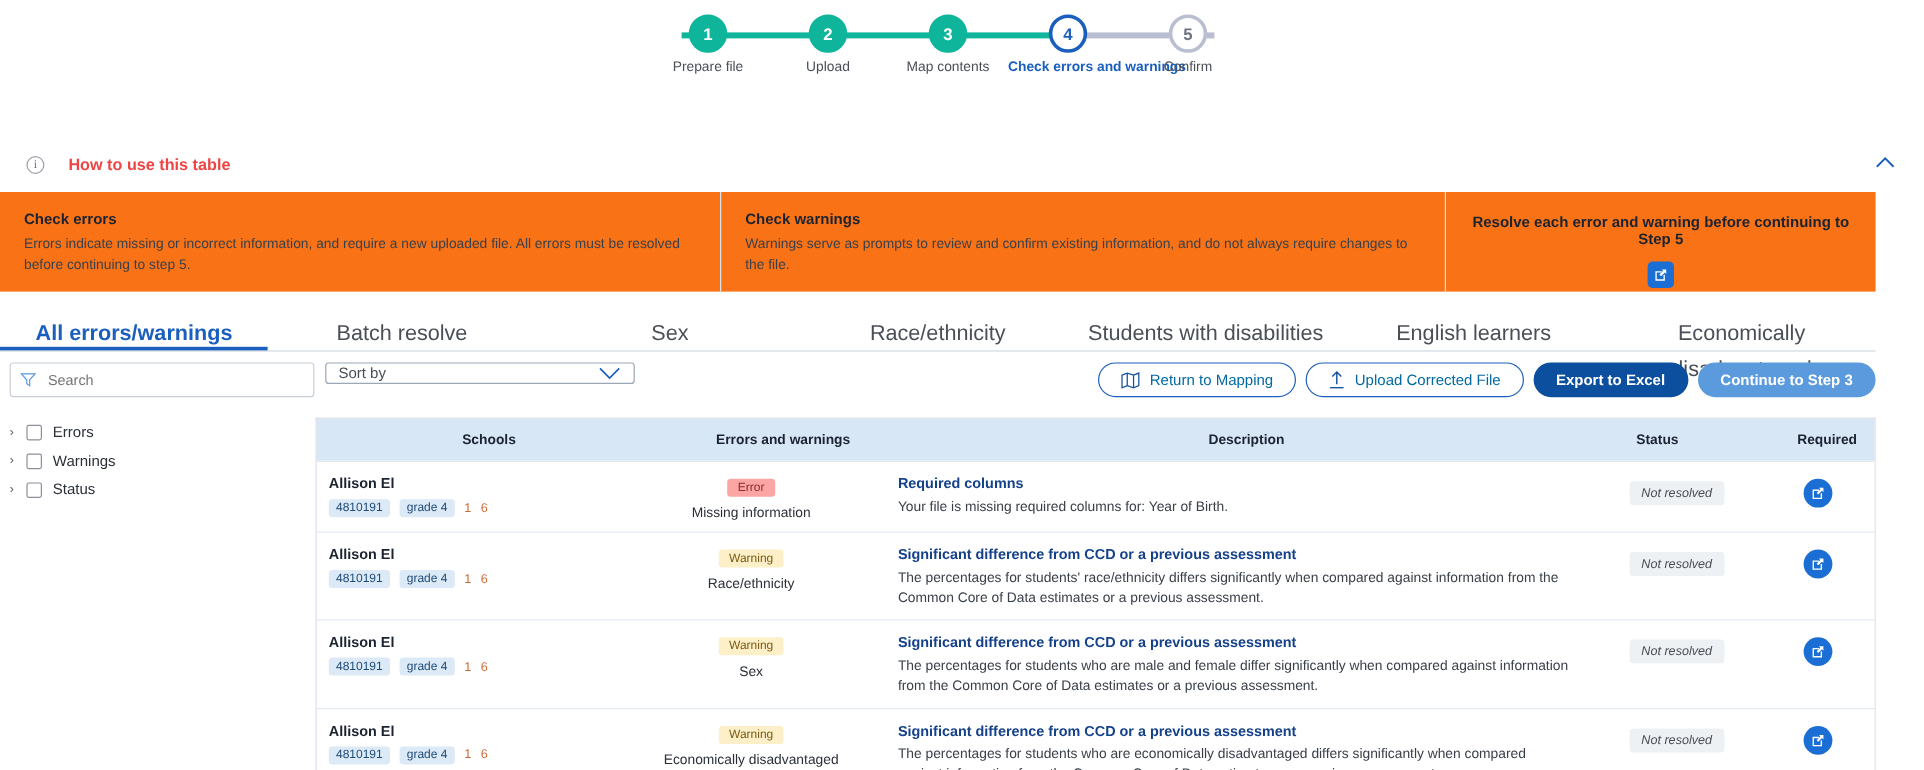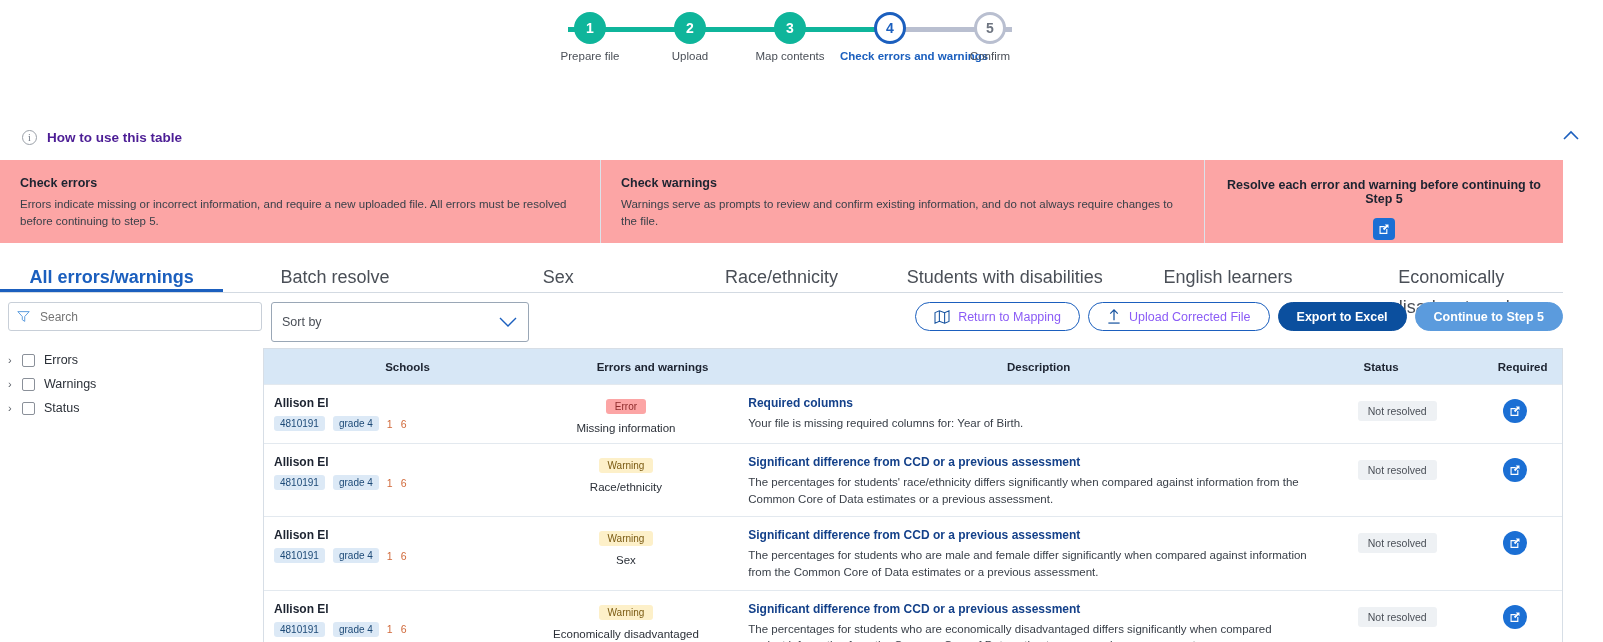--- a/index.html
+++ b/index.html
@@ -56,33 +56,33 @@
     position: absolute; left: 0; top: 122px; width: 1603px; height: 30px;
     display: flex; align-items: center;
   }
   .info-icon {
     width: 15px; height: 15px; border-radius: 50%;
     border: 1px solid #9aa0a8; color: #6d7480;
     font-size: 10px; line-height: 13px; text-align: center;
     margin-left: 22px; font-family: "Liberation Serif", serif;
   }
   .howto-title {
-    margin-left: 10px; font-size: 13.5px; font-weight: 700; color: #4c1d95;
+    margin-left: 20px; font-size: 13.5px; font-weight: 700; color: #ef4444;
   }
   .chevron-up {
     position: absolute; right: 22px; top: 5px;
     width: 20px; height: 20px; color: #1b5fbe;
   }
 
   .howto-row {
     position: absolute; left: 0; top: 160px; width: 1563px; height: 83px;
     display: flex;
   }
   .howto-cell {
-    background: #fca5a5; padding: 16px 20px 0 20px; height: 83px;
+    background: #f97316; padding: 16px 20px 0 20px; height: 83px;
   }
   .howto-cell.c1 { width: 601px; border-right: 1px solid #dbe2ea; }
   .howto-cell.c2 { width: 604px; border-right: 1px solid #dbe2ea; }
   .howto-cell.c3 { width: 358px; text-align: center; padding-top: 18px; }
   .howto-cell h4 {
     margin: 0 0 6px 0; font-size: 12.5px; font-weight: 700; color: #1c2330;
   }
   .howto-cell p {
     margin: 0; font-size: 11.5px; line-height: 1.5; color: #3a4049;
   }
@@ -117,35 +117,35 @@
     width: 254px; height: 29px;
     border: 1px solid #c8cfd8; border-radius: 3px;
     background: #fff; display: flex; align-items: center; padding: 0 8px;
   }
   .search-box input {
     border: none; outline: none; font-size: 12px; color: #c2410c;
     width: 100%; margin-left: 8px; font-family: "Liberation Sans", sans-serif;
   }
   .sortby {
     position: absolute; left: 271px; top: 0;
-    width: 258px; height: 40px;
+    width: 258px; height: 18px;
     border: 1px solid #9aa7b6; border-radius: 3px; background: #fff;
     display: flex; align-items: center; justify-content: space-between;
     padding: 0 10px; font-size: 12.5px; color: #4a4f57; cursor: pointer;
   }
   .btn-row {
     position: absolute; right: 0; top: 0; display: flex; align-items: center; gap: 8px;
   }
   .btn {
     height: 29px; border-radius: 15px; font-size: 12.5px;
     display: inline-flex; align-items: center; gap: 8px;
     padding: 0 18px; cursor: pointer; white-space: nowrap;
   }
   .btn.outline {
-    background: #fff; border: 1px solid #1b5fbe; color: #8b5cf6;
+    background: #fff; border: 1px solid #1b5fbe; color: #0369a1;
   }
   .btn.solid-dark {
     background: #0b4f9e; border: 1px solid #0b4f9e; color: #fff; font-weight: 600;
   }
   .btn.solid-light {
     background: #5b9bdd; border: 1px solid #5b9bdd; color: #fff; font-weight: 600;
   }
 
   
   .filters {
@@ -201,21 +201,21 @@
   .pill.warning { background: #fdf0c9; color: #7a5a12; }
   .err-sub { margin-top: 8px; font-size: 11.5px; color: #2b3038; }
 
   .cell-desc { width: 580px; padding-right: 18px; }
   .desc-title { font-size: 12px; font-weight: 700; color: #14418a; }
   .desc-body { margin-top: 5px; font-size: 11.5px; line-height: 1.45; color: #3a4049; }
 
   .cell-status { width: 140px; text-align: center; padding-top: 5px; }
   .status-badge {
     display: inline-block; background: #eef1f4; color: #4a4f57;
-    font-size: 10.5px; border-radius: 3px; padding: 4px 10px;
+    font-size: 10.5px; border-radius: 3px; padding: 4px 10px; font-style: italic;
   }
   .cell-res { width: 95px; text-align: center; padding-top: 3px; }
   .res-circle {
     width: 24px; height: 24px; border-radius: 50%;
     background: #1b6fd4; display: inline-flex;
     align-items: center; justify-content: center; color: #fff; cursor: pointer;
   }
   svg { display: block; }
 </style>
 </head>
@@ -329,21 +329,21 @@
               <path d="M7 1v11M3 5l4-4 4 4" fill="none" stroke="#15529f" stroke-width="1.3"></path>
               <path d="M1 15h12" stroke="#15529f" stroke-width="1.3"></path>
             </svg>
         </span>
         <span>Upload Corrected File</span>
       </div>
       <div class="btn solid-dark">
         <span>Export to Excel</span>
       </div>
       <div class="btn solid-light">
-        <span>Continue to Step 5</span>
+        <span>Continue to Step 3</span>
       </div>
     </div>
   </div>
 
   <div class="filters">
     <div class="filter-row">
       <span class="caret">›</span>
       <span class="chk"></span>
       <span>Errors</span>
     </div>

